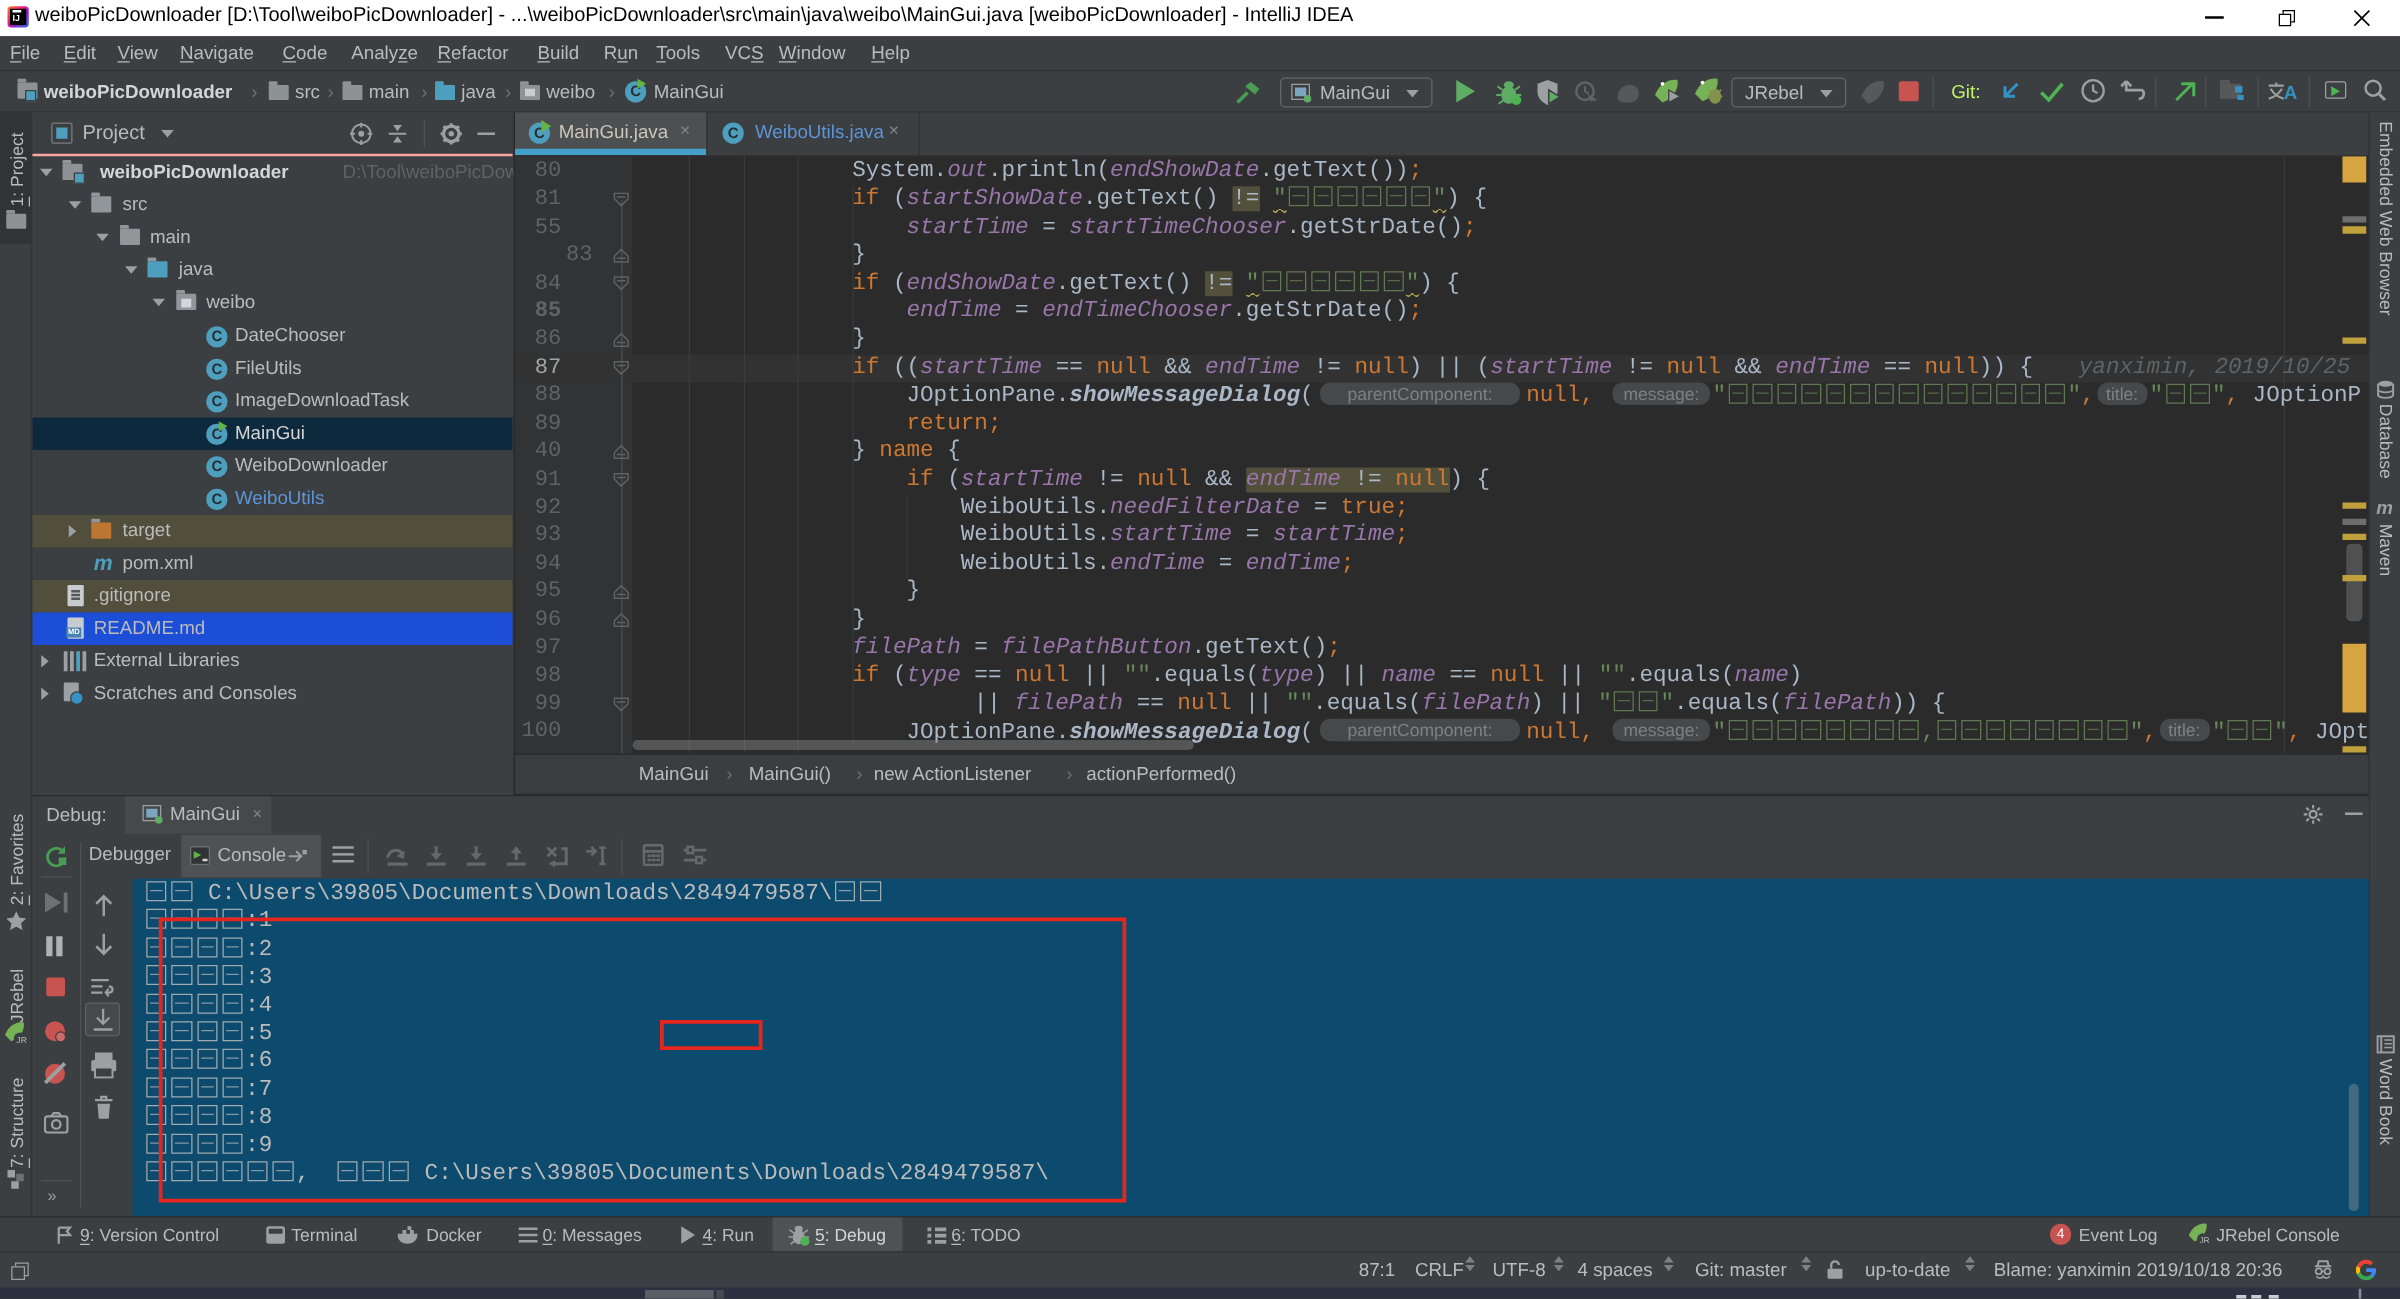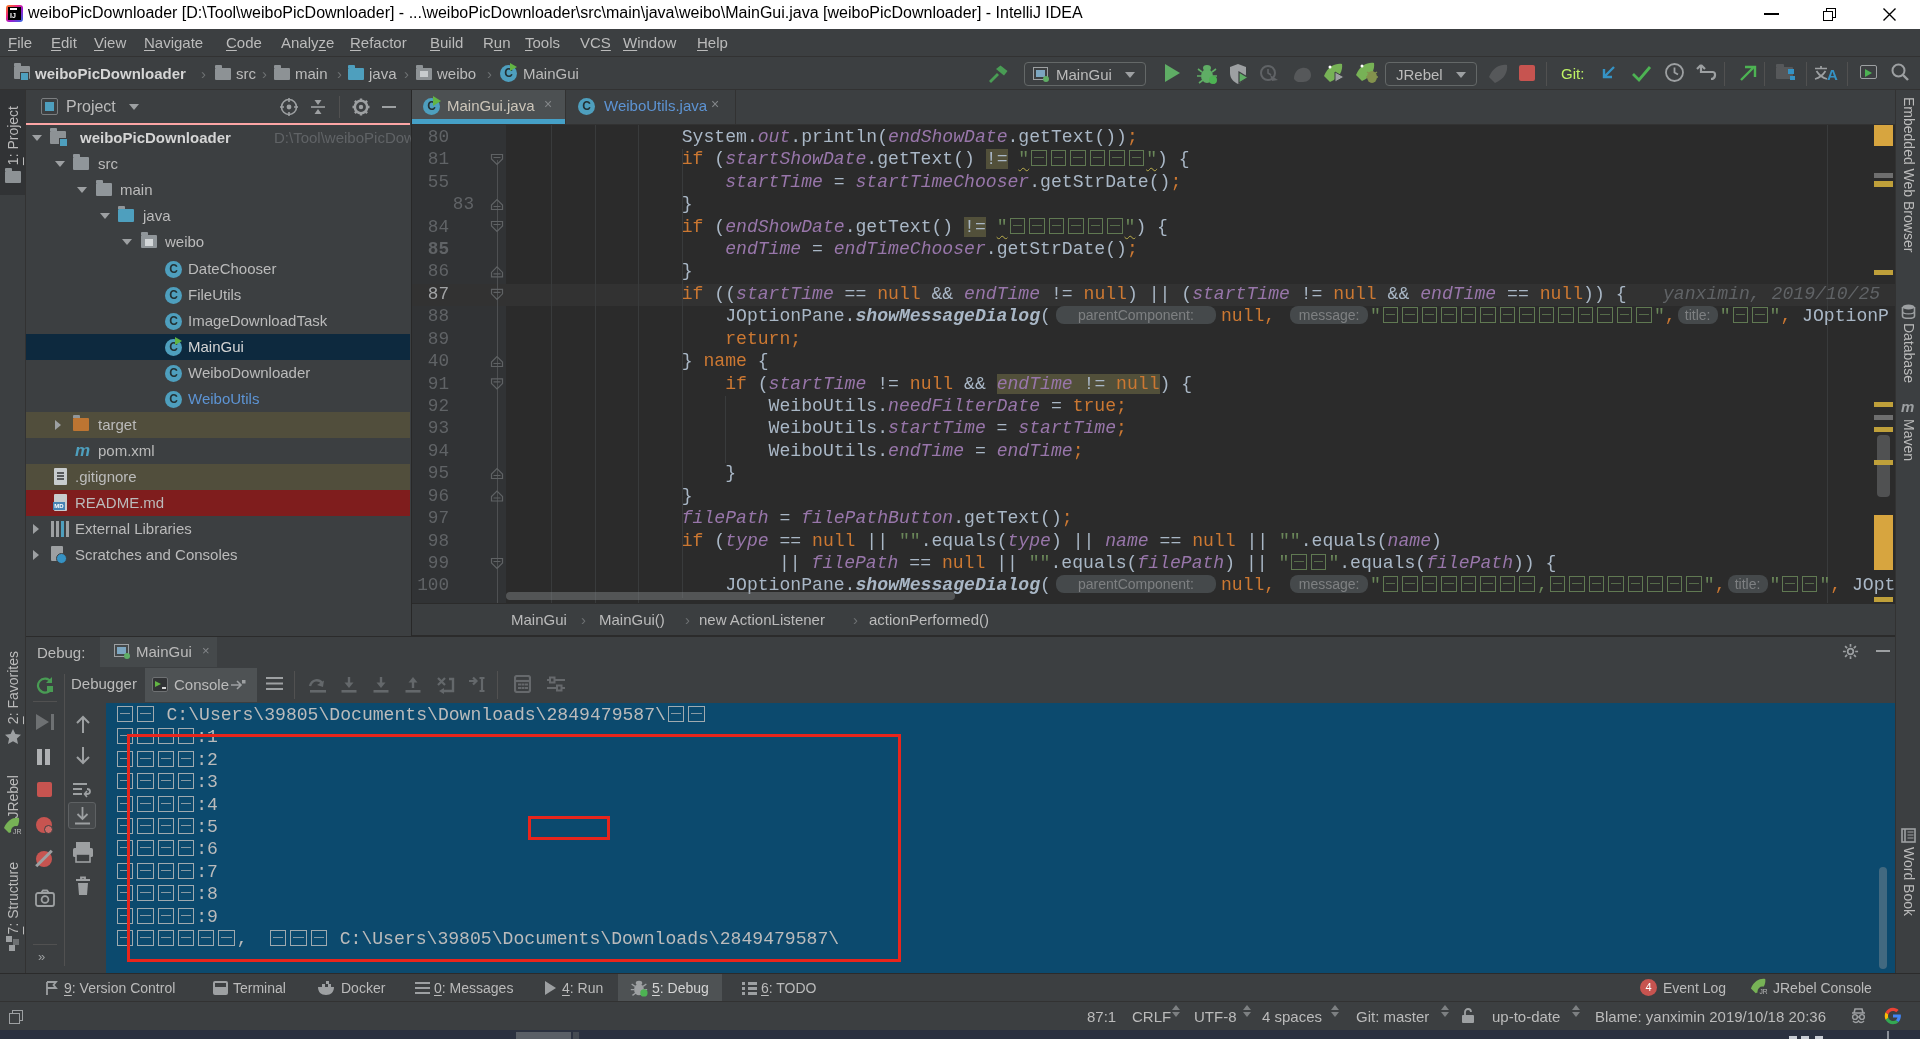--- a/index.html
+++ b/index.html
@@ -322,21 +322,21 @@
         </div>
       <div class="trow" style="top:348px;">
           <span class="abs" style="left:49px;top:3px;color:#4e9fbe;font-weight:bold;font-style:italic;font-size:17px;">m</span>
           <span class="lbl" style="left:72px;">pom.xml</span>
         </div>
       <div class="trow" style="top:374px;background:#514e3c;">
         <div class="abs" style="left:28px;top:4px;width:13px;height:17px;background:#c8ccce;border-radius:1px;"></div>
         <div class="abs" style="left:31px;top:8px;width:7px;height:1.6px;background:#56585a;box-shadow:0 3px 0 #56585a,0 6px 0 #56585a;"></div>
         <span class="lbl" style="left:49px;">.gitignore</span>
         </div>
-      <div class="trow" style="top:400px;background:#7f1d1d;">
+      <div class="trow" style="top:400px;background:#1d4ed8;">
         <div class="abs" style="left:28px;top:4px;width:13px;height:17px;background:#c8ccce;border-radius:1px;"></div>
         <div class="abs" style="left:27px;top:12px;width:12px;height:8px;background:#4682b4;font-size:6px;color:#fff;text-align:center;line-height:8px;font-weight:bold;">MD</div>
         <span class="lbl" style="left:49px;">README.md</span>
         </div>
       <div class="trow" style="top:426px;">
         <div class="tri-r" style="left:7px;"></div>
         <div class="abs" style="left:25px;top:5px;width:3px;height:16px;background:#9da0a2;box-shadow:5px 0 0 #9da0a2,10px 0 0 #4e9fbe,15px 0 0 #9da0a2;"></div>
         <span class="lbl" style="left:49px;">External Libraries</span>
         </div>
       <div class="trow" style="top:452px;">

